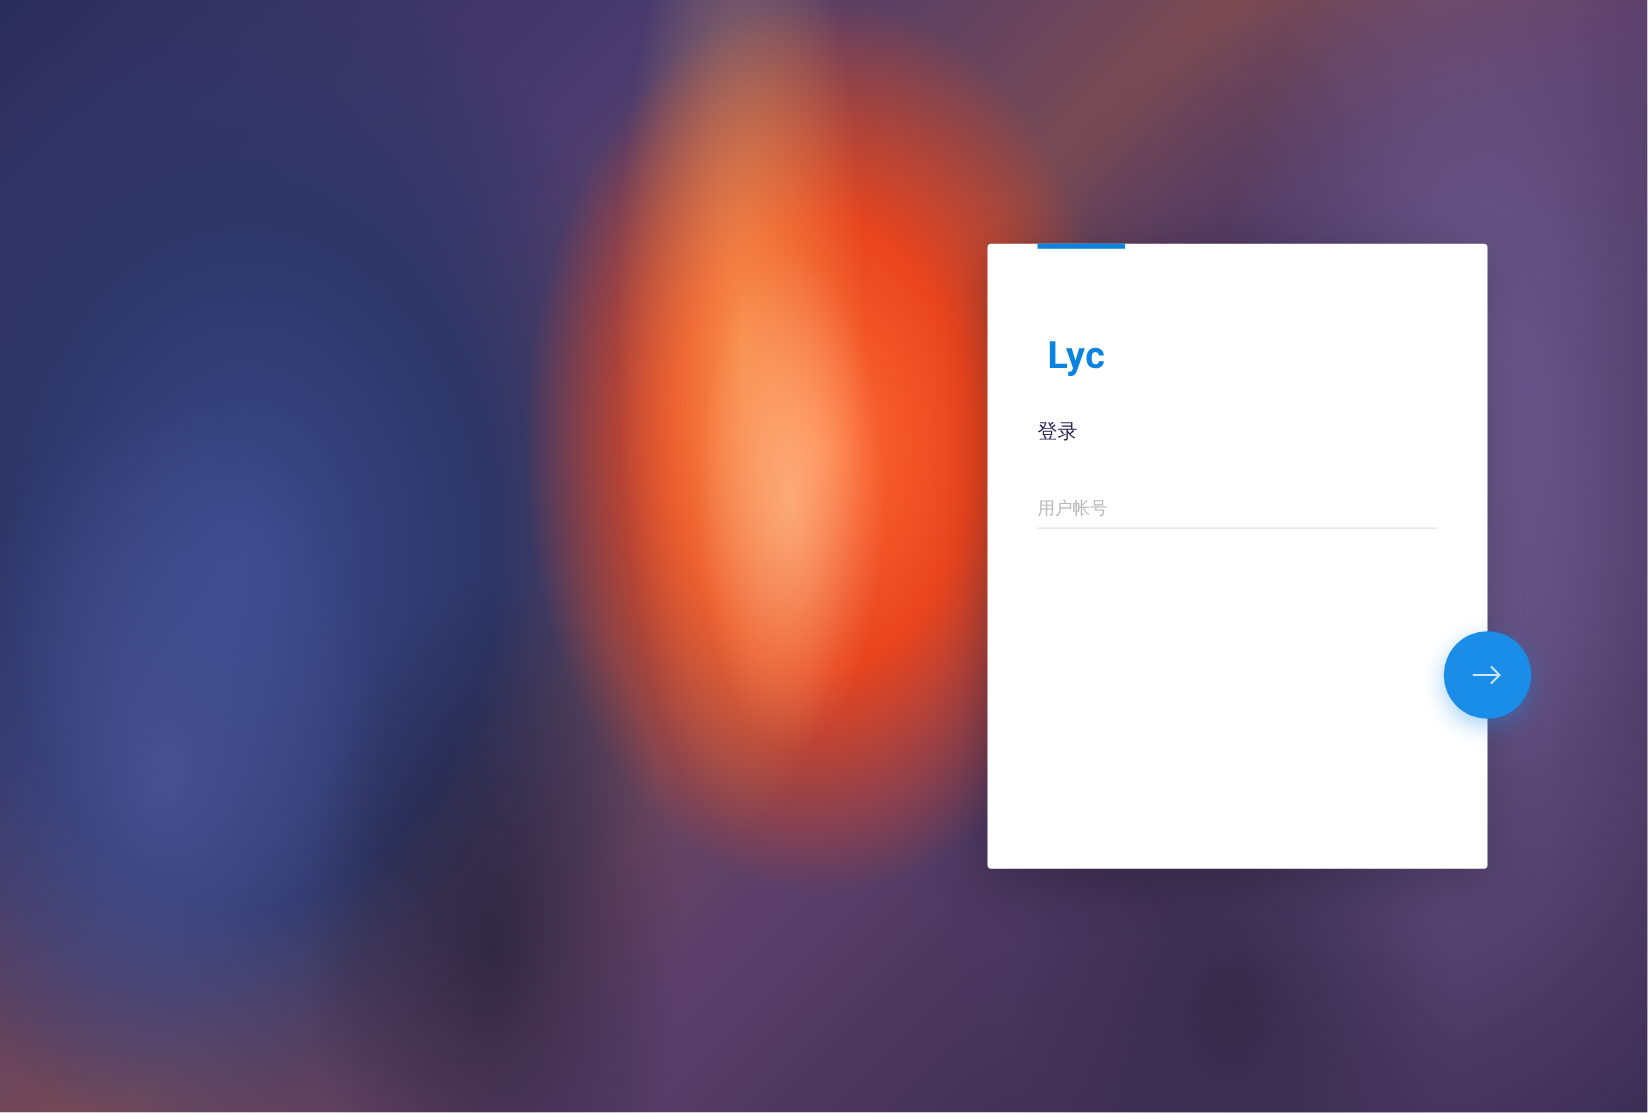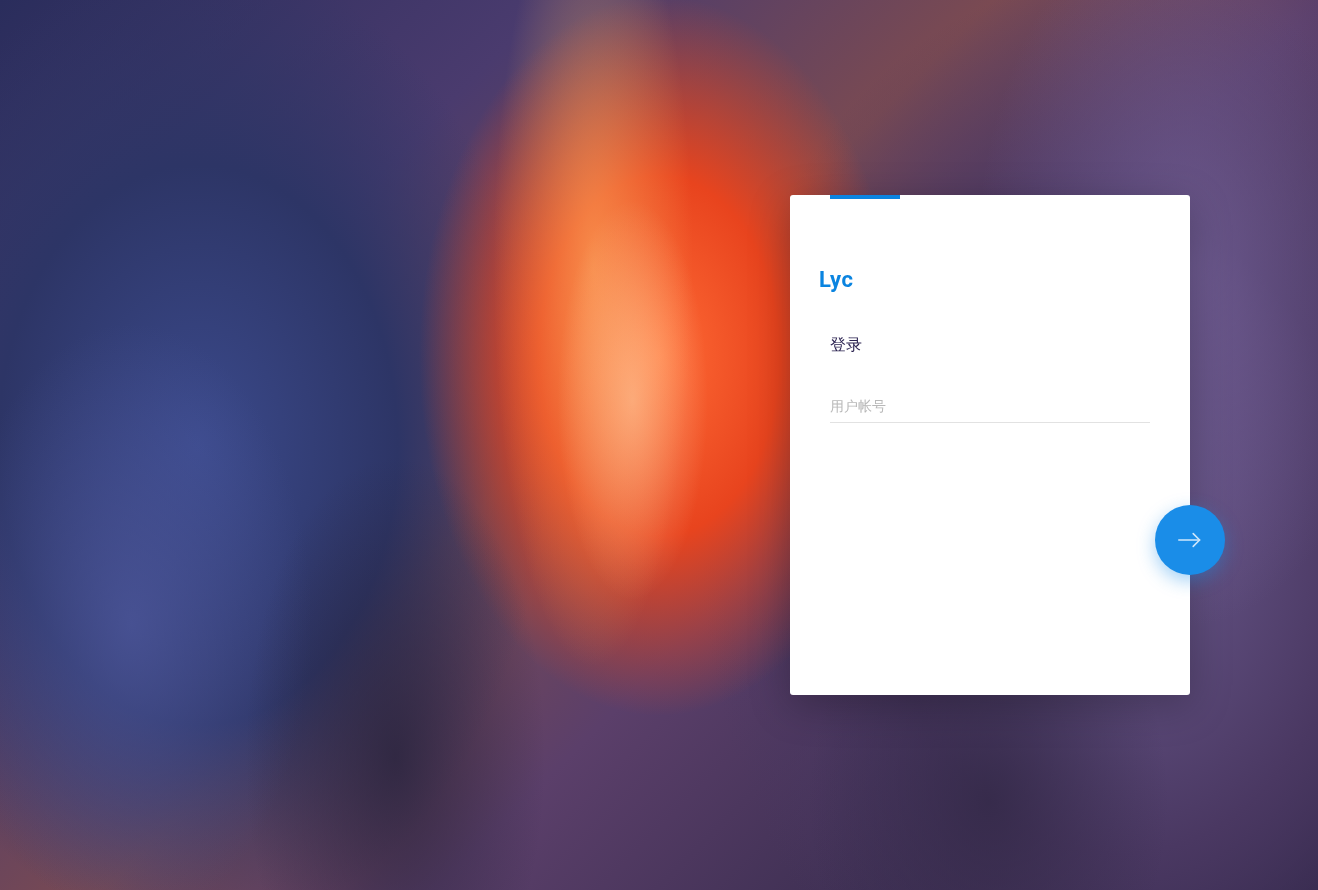--- a/index.html
+++ b/index.html
@@ -52,23 +52,23 @@
     .accent-bar {
       position: absolute;
       left: 40px;
       top: 0;
       width: 70px;
       height: 4px;
       background: #0a84e0;
     }
     .brand {
       position: absolute;
-      left: 29px;
+      left: 48px;
       top: 72px;
-      font-size: 22px;
+      font-size: 30px;
       font-weight: 700;
       color: #0a84e0;
       letter-spacing: 0.5px;
       text-align: center;
     }
     .subtitle {
       position: absolute;
       left: 40px;
       top: 140px;
       font-size: 16px;

